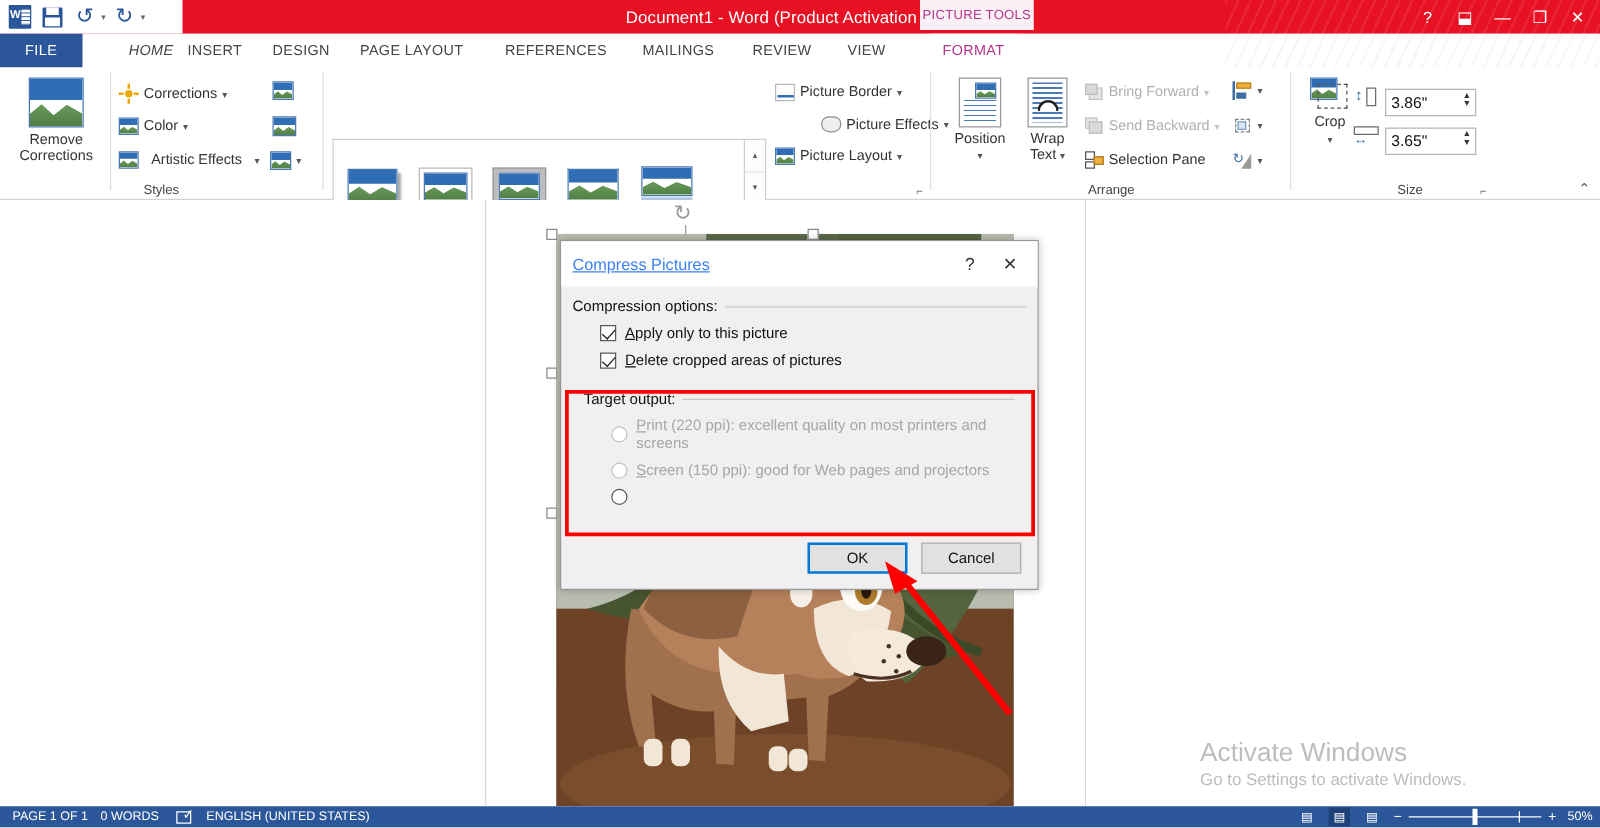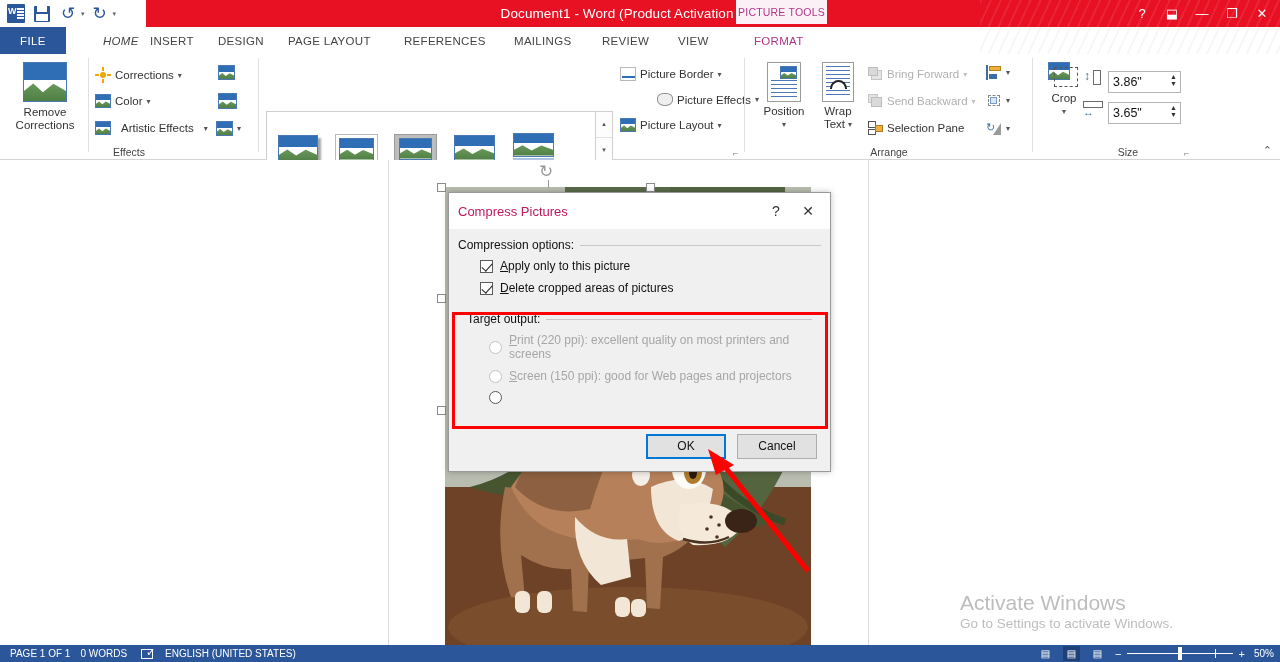--- a/index.html
+++ b/index.html
@@ -195,21 +195,21 @@
   
   .dialog{
     position:absolute; left:448px; top:192px; width:383px; height:280px;
     background:#f0f0f0; border:1px solid #999;
     box-shadow:0 0 6px rgba(0,0,0,.25); z-index:40;
   }
   .dlg-title{
     height:37px; background:#fff; display:flex; align-items:center;
     padding:0 6px 0 9px; border-bottom:1px solid #f0f0f0;
   }
-  .dlg-title .t{ flex:1; font-size:13px; color:#be185d; }
+  .dlg-title .t{ flex:1; font-size:13px; color:#3b82f6;text-decoration:underline; }
   .dlg-title .b{ width:32px; height:26px; display:flex;align-items:center;justify-content:center;
      font-size:14px; color:#333; cursor:pointer;}
   .dlg-body{ padding:8px 9px 0 9px; position:relative; }
   .grouphdr{ display:flex; align-items:center; gap:6px; font-size:12px; color:#111; margin-bottom:7px;}
   .grouphdr .line{ flex:1; height:1px; background:#c8c8c8;}
   .optrow{ display:flex; align-items:center; gap:7px; margin:0 0 8px 22px; font-size:12px; color:#111;}
   .optrow.dis{ color:#a6a6a6; }
   .cbx{ width:13px;height:13px;border:1px solid #5a5a5a;background:#fff;position:relative;flex:none;}
   .cbx.checked::after{
     content:""; position:absolute; left:3px; top:0px; width:5px; height:9px;
@@ -352,21 +352,21 @@
         <span class="ico picimg" style="width:17px;height:15px;"></span>
       </div>
       <div class="smallbtn" style="left:218px; top:39px;">
         <span class="ico picimg" style="width:19px;height:16px;"></span>
       </div>
       <div class="smallbtn" style="left:216px; top:67px;">
         <span class="ico picimg" style="width:17px;height:15px;"></span>
         <span class="caret">▾</span>
       </div>
 
-      <div class="glabel">Effects</div>
+      <div class="glabel">Styles</div>
     </div>
     <div class="gsep" style="left:258px; top:4px;"></div>
 
     <div class="rgroup" style="left:260px; width:482px;">
       <div class="glabel" style="left:-20px;width:480px;">Picture Styles</div>
       <div class="dlglauncher" style="left:473px; bottom:2px;">⌐</div>
     </div>
 
     <div class="gallery">
       <div class="gal-item">

